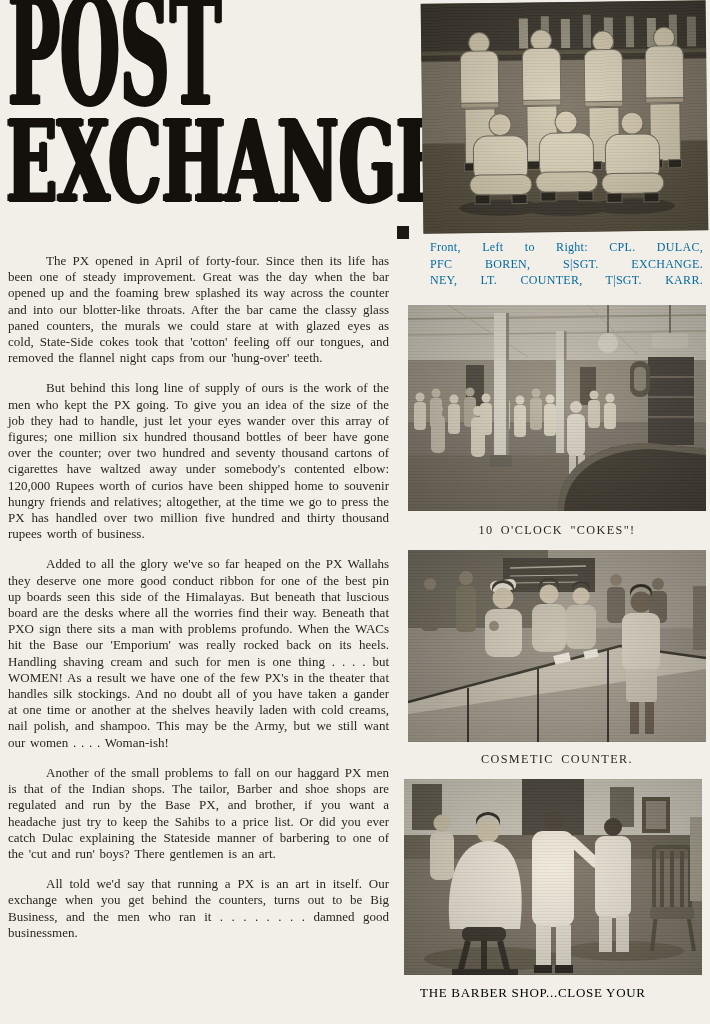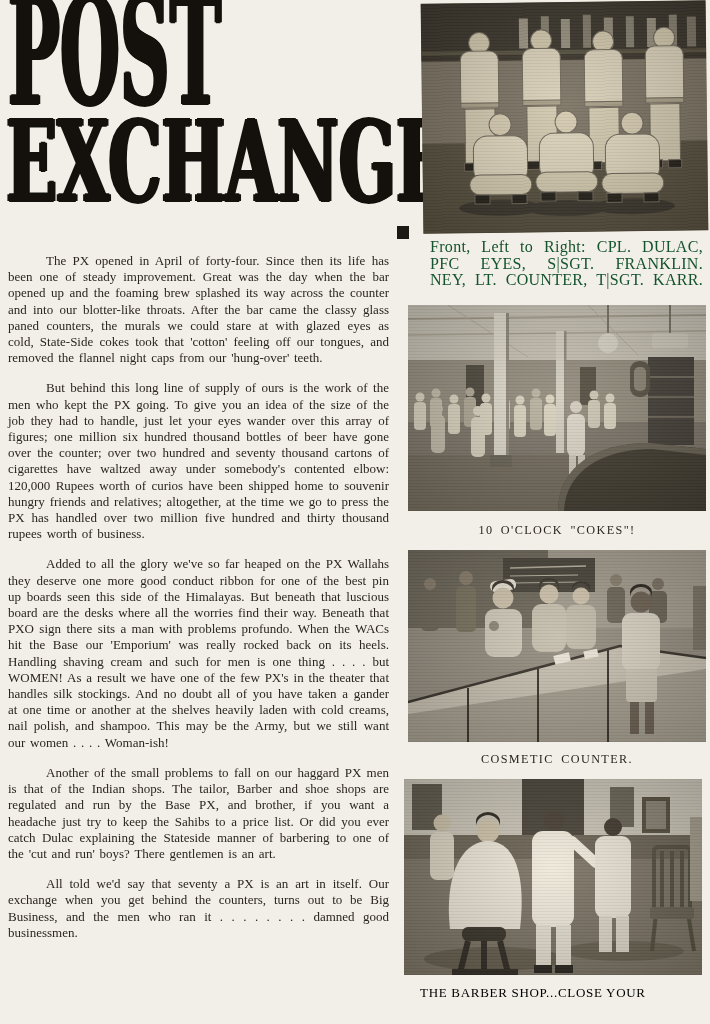--- a/index.html
+++ b/index.html
@@ -37,21 +37,21 @@
       radial-gradient(ellipse at 50% 45%, rgba(255,255,255,0.05), rgba(0,0,0,0.18) 97%),
       repeating-linear-gradient(0deg, rgba(0,0,0,0.05) 0 1px, rgba(255,255,255,0.025) 1px 3px);
   }
   .photo-1{left:422px;top:2px;width:285px;height:230px;transform:rotate(-0.7deg);}
   .photo-2{left:408px;top:305px;width:298px;height:206px;}
   .photo-3{left:408px;top:550px;width:298px;height:192px;}
   .photo-4{left:404px;top:779px;width:298px;height:196px;}
   
   .cap-group{
     position:absolute;left:430px;top:239px;width:273px;
-    font-size:16px;line-height:16.6px;letter-spacing:0.3px;color:#14532d;
+    font-size:12px;line-height:16.6px;letter-spacing:0.3px;color:#0369a1;
   }
   .cap-group .cap-line{text-align:justify;text-align-last:justify;}
   .cap-center{
     position:absolute;left:408px;width:298px;text-align:center;
     font-size:12.2px;letter-spacing:1.4px;word-spacing:3px;color:#2a261f;
   }
   .cap-cokes{top:523px;}
   .cap-cosmetic{top:752px;}
   .cap-barber{
     position:absolute;left:420px;top:984px;width:284px;
@@ -146,30 +146,30 @@
             <rect x="179" y="172" width="62" height="20" rx="10" fill="#d5cbb0"></rect>
             <rect x="184" y="192" width="15" height="9" fill="#26221b"></rect>
             <rect x="221" y="192" width="15" height="9" fill="#26221b"></rect>
           </g>
       </g>
     </svg>
   </div>
 
   <div class="cap-group">
     <div class="cap-line">Front, Left to Right: CPL. DULAC,</div>
-    <div class="cap-line">PFC EYES, S|SGT. FRANKLIN.</div>
+    <div class="cap-line">PFC BOREN, S|SGT. EXCHANGE.</div>
     <div class="cap-line">NEY, LT. COUNTER, T|SGT. KARR.</div>
   </div>
 
   <div class="article">
     <p>The PX opened in April of forty-four.  Since then its life has been one of steady improvement.  Great was the day when the bar opened up and the foaming brew splashed its way across the counter and into our blotter-like throats.  After the bar came the classy glass paned counters, the murals we could stare at with glazed eyes as cold, State-Side cokes took that 'cotton' feeling off our tongues, and removed the flannel night caps from our 'hung-over' teeth.</p>
     <p>But behind this long line of supply of ours is the work of the men who kept the PX going.  To give you an idea of the size of the job they had to handle, just let your eyes wander over this array of figures; one million six hundred thousand bottles of beer have gone over the counter; over two hundred and seventy thousand cartons of cigarettes have waltzed away under somebody's contented elbow: 120,000 Rupees worth of curios have been shipped home to souvenir hungry friends and relatives; altogether, at the time we go to press the PX has handled over two million five hundred and thirty thousand rupees worth of business.</p>
     <p>Added to all the glory we've so far heaped on the PX Wallahs they deserve one more good conduct ribbon for one of the best pin up boards seen this side of the Himalayas.  But beneath that luscious board are the desks where all the worries find their way.  Beneath that PXO sign there sits a man with problems profundo.  When the WACs hit the Base our 'Emporium' was really rocked back on its heels.  Handling shaving cream and such for men is one thing . . . .  but WOMEN!  As a result we have one of the few PX's in the theater that handles silk stockings.  And no doubt all of you have taken a gander at one time or another at the shelves heavily laden with cold creams, nail polish, and shampoo.  This may be the Army,  but we still want our women . . . .  Woman-ish!</p>
     <p>Another of the small problems to fall on our haggard PX men is that of the Indian shops.  The tailor, Barber and shoe shops are regulated and run by the Base PX, and brother, if you want a headache just try to keep the Sahibs to a price list.  Or did you ever catch Dulac explaining the Stateside manner of barbering to one of the 'cut and run' boys?  There gentlemen is an art.</p>
-    <p>All told we'd say that seventy a PX is an art in itself.  Our exchange when you get behind the counters, turns out to be Big Business, and the men who ran it . . . . . . . .  damned good businessmen.</p>
+    <p>All told we'd say that running a PX is an art in itself.  Our exchange when you get behind the counters, turns out to be Big Business, and the men who ran it . . . . . . . .  damned good businessmen.</p>
   </div>
 
   <div class="photo photo-2">
     <svg width="298" height="206" viewBox="0 0 298 206">
       <rect x="0" y="0" width="298" height="206" fill="#7d766a"></rect>
       <rect x="0" y="0" width="298" height="55" fill="#c6c0b2"></rect>
       <line x1="0" y1="14" x2="298" y2="10" stroke="#a59e8e" stroke-width="2"></line>
       <line x1="0" y1="30" x2="298" y2="26" stroke="#aaa393" stroke-width="1.5"></line>
       <line x1="40" y1="0" x2="120" y2="52" stroke="#b1aa9a" stroke-width="1"></line>
       <line x1="180" y1="0" x2="230" y2="50" stroke="#b1aa9a" stroke-width="1"></line>

